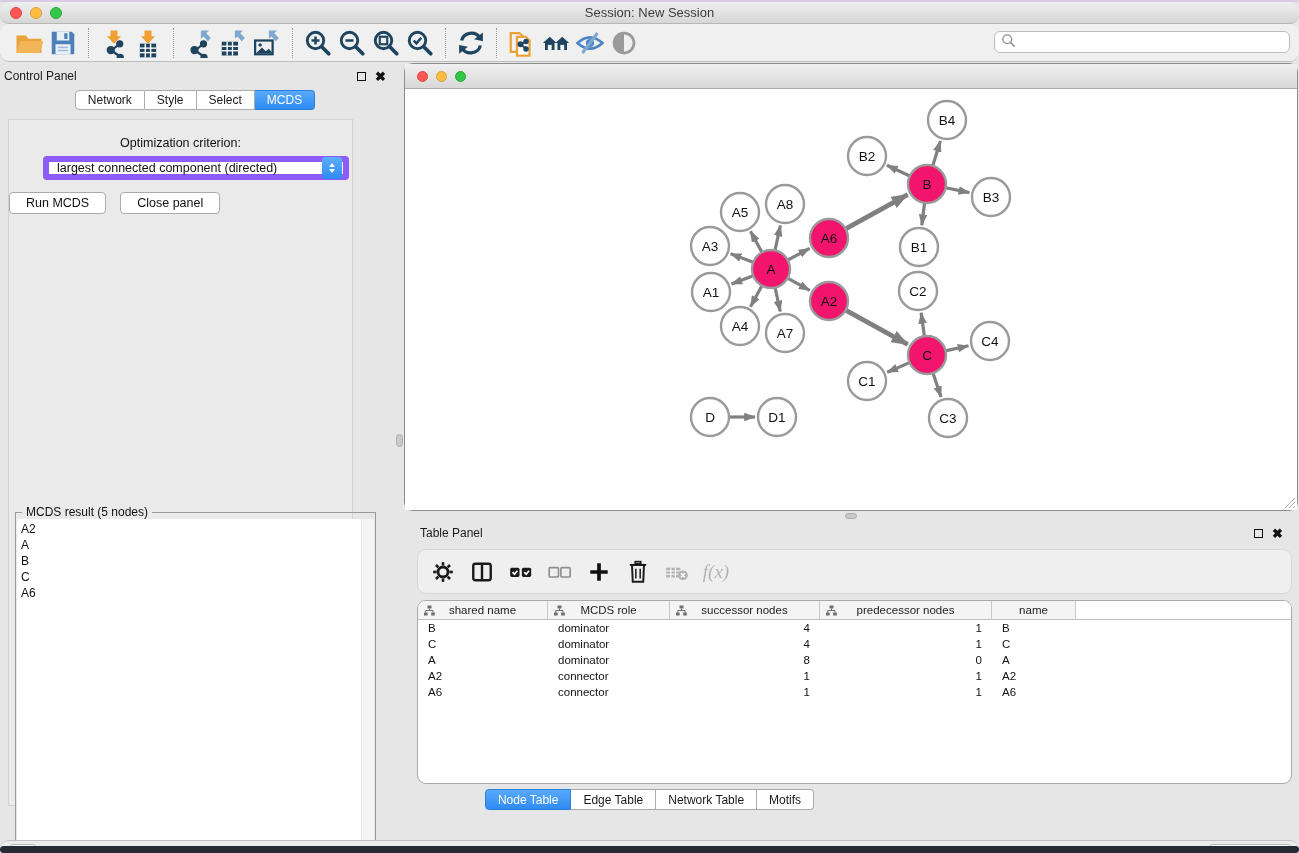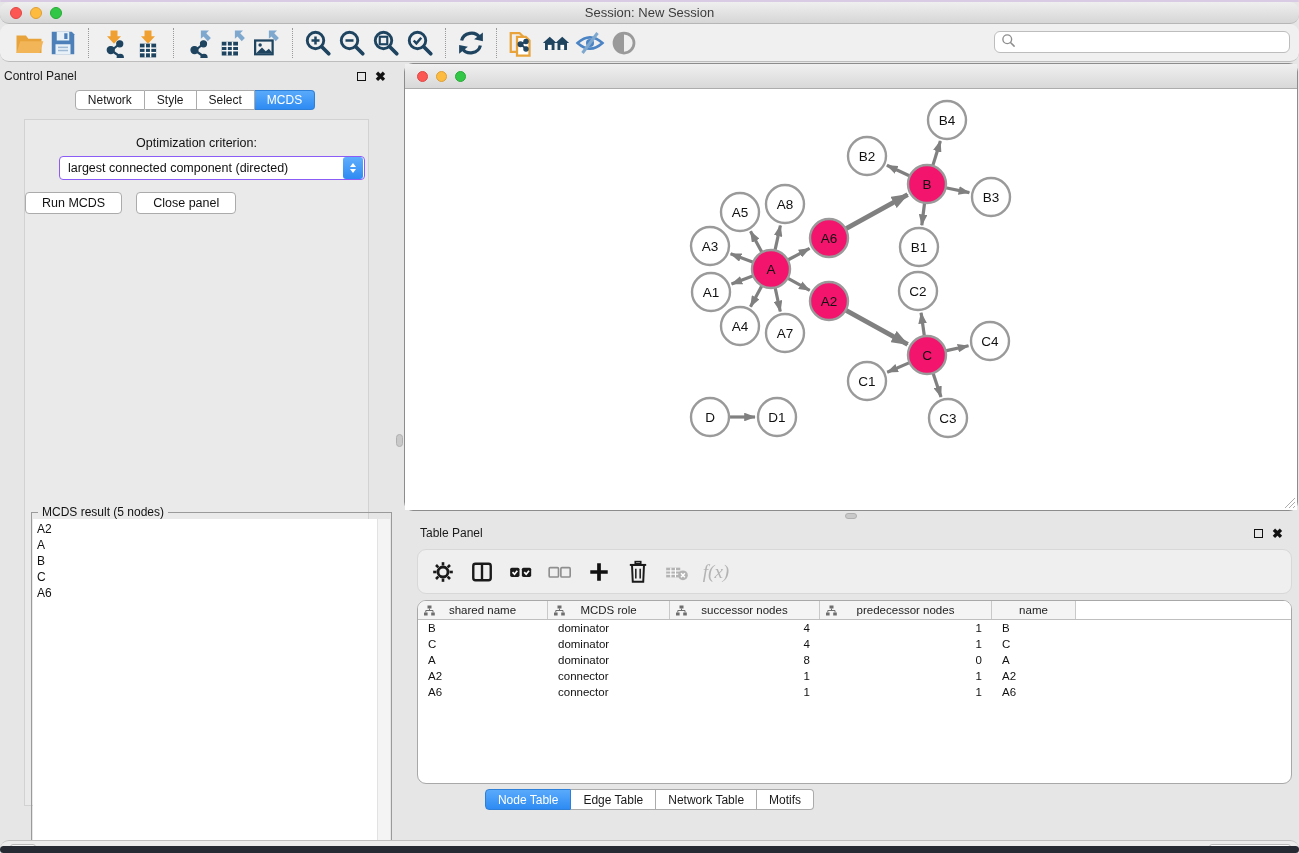--- a/index.html
+++ b/index.html
@@ -40,24 +40,24 @@
   .float-box { width:9px; height:9px; border:1.5px solid #111; background:transparent; display:inline-block; cursor:pointer; }
   .close-x { font-size:13px; font-weight:bold; color:#111; line-height:9px; cursor:pointer; }
 
   .seg-row { display:flex; justify-content:center; }
   .seg { border:1px solid #ABABAB; background:#fff; padding:2px 12px; font-size:12px; color:#1a1a1a;
     border-left-width:0; cursor:pointer; height:20px; display:flex; align-items:center; }
   .seg:first-child { border-left-width:1px; border-radius:4px 0 0 4px; }
   .seg:last-child { border-radius:0 4px 4px 0; }
   .seg.active { background:linear-gradient(#59AAFB,#2E8BF3); border-color:#2E7FD8; color:#fff; }
 
-  #cp-inner { left:8px; top:57px; width:345px; height:687px; background:#EAEAEA; border:1px solid #D2D2D2; position:absolute;margin-left:16px; }
+  #cp-inner { left:8px; top:57px; width:345px; height:687px; background:#EAEAEA; border:1px solid #D2D2D2; position:absolute; }
   #opt-label { width:100%; text-align:center; margin-top:16px; font-size:12.5px; color:#111; }
   #criterion-select { position:absolute; left:34px; top:36px; width:306px; height:24px; background:#fff;
-    border:1px solid #8b5cf6; border-radius:4px; display:flex; align-items:center; cursor:pointer; }
+    border:6px solid #8b5cf6; border-radius:4px; display:flex; align-items:center; cursor:pointer; }
   #criterion-select .sel-text { flex:1; padding-left:8px; font-size:12.5px; color:#111; white-space:nowrap; }
   #criterion-select .stepper { width:20px; height:22px; border-radius:3px; margin-right:1px;
     background:linear-gradient(#5FADFC,#2E8BF3); display:flex; flex-direction:column; align-items:center; justify-content:center; gap:2px; }
   .chev-up { width:0; height:0; border-left:3.5px solid transparent; border-right:3.5px solid transparent; border-bottom:4px solid #fff; }
   .chev-dn { width:0; height:0; border-left:3.5px solid transparent; border-right:3.5px solid transparent; border-top:4px solid #fff; }
   .btn-row { position:absolute; left:0; top:72px; width:100%; display:flex; justify-content:flex-start; gap:14px; }
   .aqua-btn { background:#fff; border:1px solid #ABABAB; border-radius:4px; padding:3px 16px; font-size:12.5px; color:#111; cursor:pointer; }
 
   #result-box { position:absolute; left:6px; top:392px; width:361px; height:338px; border:1px solid #9A9A9A; }
   #result-legend { position:absolute; left:6px; top:-8px; background:#EAEAEA; padding:0 4px; font-size:12px; color:#111; }

